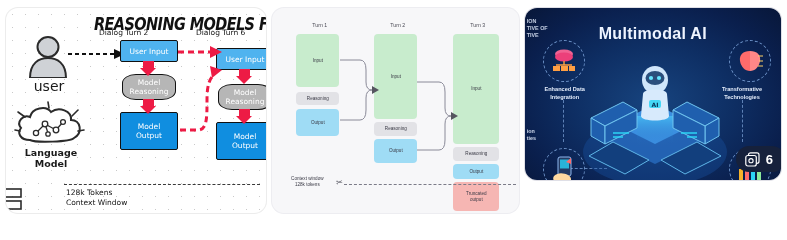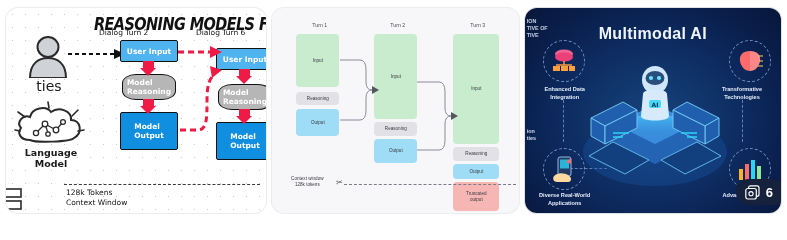--- a/index.html
+++ b/index.html
@@ -28,23 +28,23 @@
 
   .sk-cloud{position:absolute;left:8px;top:92px;width:72px;height:48px;}
   .sk-lm-label{position:absolute;left:4px;top:139px;width:82px;text-align:center;
       font-family:"DejaVu Sans",sans-serif;font-weight:bold;font-size:9.5px;
       line-height:11px;color:#1a1a1a;}
 
   .sk-colhead{position:absolute;font-family:"DejaVu Sans",sans-serif;font-size:7.5px;
       color:#111;white-space:nowrap;}
 
   .sk-box{position:absolute;border:1.6px solid #111;box-sizing:border-box;
-      display:flex;align-items:center;justify-content:center;text-align:left;
+      display:flex;align-items:center;justify-content:center;text-align:center;
       font-family:"DejaVu Sans",sans-serif;font-size:7.5px;line-height:9px;
-      color:#fff;border-radius:2px;font-weight:bold;}
+      color:#fff;border-radius:2px;}
   .sk-box.in{background:#4fb3ef;color:#fff;}
   .sk-box.reason{background:#b6b6b6;color:#fff;border-radius:14px/9px;}
   .sk-box.out{background:#108ee0;color:#fff;}
   .sk-red-stem{position:absolute;background:#ed1b45;}
   .sk-red-head{position:absolute;width:0;height:0;border-left:8px solid transparent;
       border-right:8px solid transparent;border-top:8px solid #ed1b45;}
 
   .sk-ctx-line{position:absolute;left:58px;top:176px;width:196px;border-top:1.6px dashed #3a3a3a;}
   .sk-ctx-label{position:absolute;left:60px;top:180px;
       font-family:"DejaVu Sans",sans-serif;font-size:7.5px;line-height:10px;color:#111;}
@@ -64,21 +64,21 @@
   .tn-box.reasoning{background:#e2e2e6;}
   .tn-box.output{background:#9fdcf5;}
   .tn-box.trunc{background:#f6b6b3;}
   .tn-ctx-label{position:absolute;left:6px;top:168px;width:58px;text-align:center;
       font-size:4.6px;line-height:6px;color:#3a3a46;}
   .tn-ctx-line{position:absolute;left:72px;top:176px;width:172px;border-top:1px dashed #7b7b88;}
   .tn-scissors{position:absolute;left:64px;top:170px;font-size:8px;color:#4a4a55;
       transform:rotate(-8deg);}
 
   
-  #panel-mm{width:258px;height:205px;margin:8px 6px 0 6px;
+  #panel-mm{width:258px;height:172px;margin:8px 6px 0 6px;
       background:radial-gradient(ellipse at 50% 55%, #17447f 0%, #0e2e63 45%, #0a1f4d 75%, #081739 100%);
       box-shadow:0 0 0 1px #dfdfe6;}
   #panel-mm .inner{position:absolute;inset:0;overflow:hidden;}
   .mm-title{position:absolute;left:0;right:0;top:17px;text-align:center;
       font-size:16px;font-weight:bold;color:#eef4ff;letter-spacing:.3px;
       font-family:"Liberation Sans",sans-serif;}
   .mm-node{position:absolute;width:40px;height:40px;border-radius:50%;
       border:1px dashed #6d93c9;display:flex;align-items:center;justify-content:center;}
   .mm-cap{position:absolute;text-align:center;font-size:5.6px;line-height:7.5px;
       font-weight:bold;color:#e4edfb;font-family:"Liberation Sans",sans-serif;}
@@ -98,21 +98,21 @@
 
   <div class="card" id="panel-sketch">
     <div class="inner">
 
       <div class="sk-title">REASONING MODELS FOR AI AG</div>
 
       <svg class="sk-user-ico" viewBox="0 0 44 42">
         <ellipse cx="22" cy="11" rx="10.5" ry="10" fill="#cfd2d6" stroke="#2b2b2b" stroke-width="2"></ellipse>
         <path d="M4 42 C4 27 13 22 22 22 C31 22 40 27 40 42 Z" fill="#cfd2d6" stroke="#2b2b2b" stroke-width="2"></path>
       </svg>
-      <div class="sk-user-label">ties</div>
+      <div class="sk-user-label">user</div>
 
       <svg style="position:absolute;left:62px;top:40px;width:58px;height:12px">
         <line x1="0" y1="6" x2="46" y2="6" stroke="#111" stroke-width="2" stroke-dasharray="4 3"></line>
         <polygon points="46,1 57,6 46,11" fill="#111"></polygon>
       </svg>
 
       <svg class="sk-cloud" viewBox="0 0 72 48">
         <path d="M16 40 C6 40 3 33 7 28 C2 22 9 14 16 17 C18 8 32 5 37 12 C45 6 58 11 57 20 C67 20 69 33 60 38 C56 42 22 43 16 40 Z" fill="#fff" stroke="#2b2b2b" stroke-width="2"></path>
         <g stroke="#2b2b2b" stroke-width="1.3" fill="#fff">
           <line x1="22" y1="33" x2="31" y2="24"></line>

